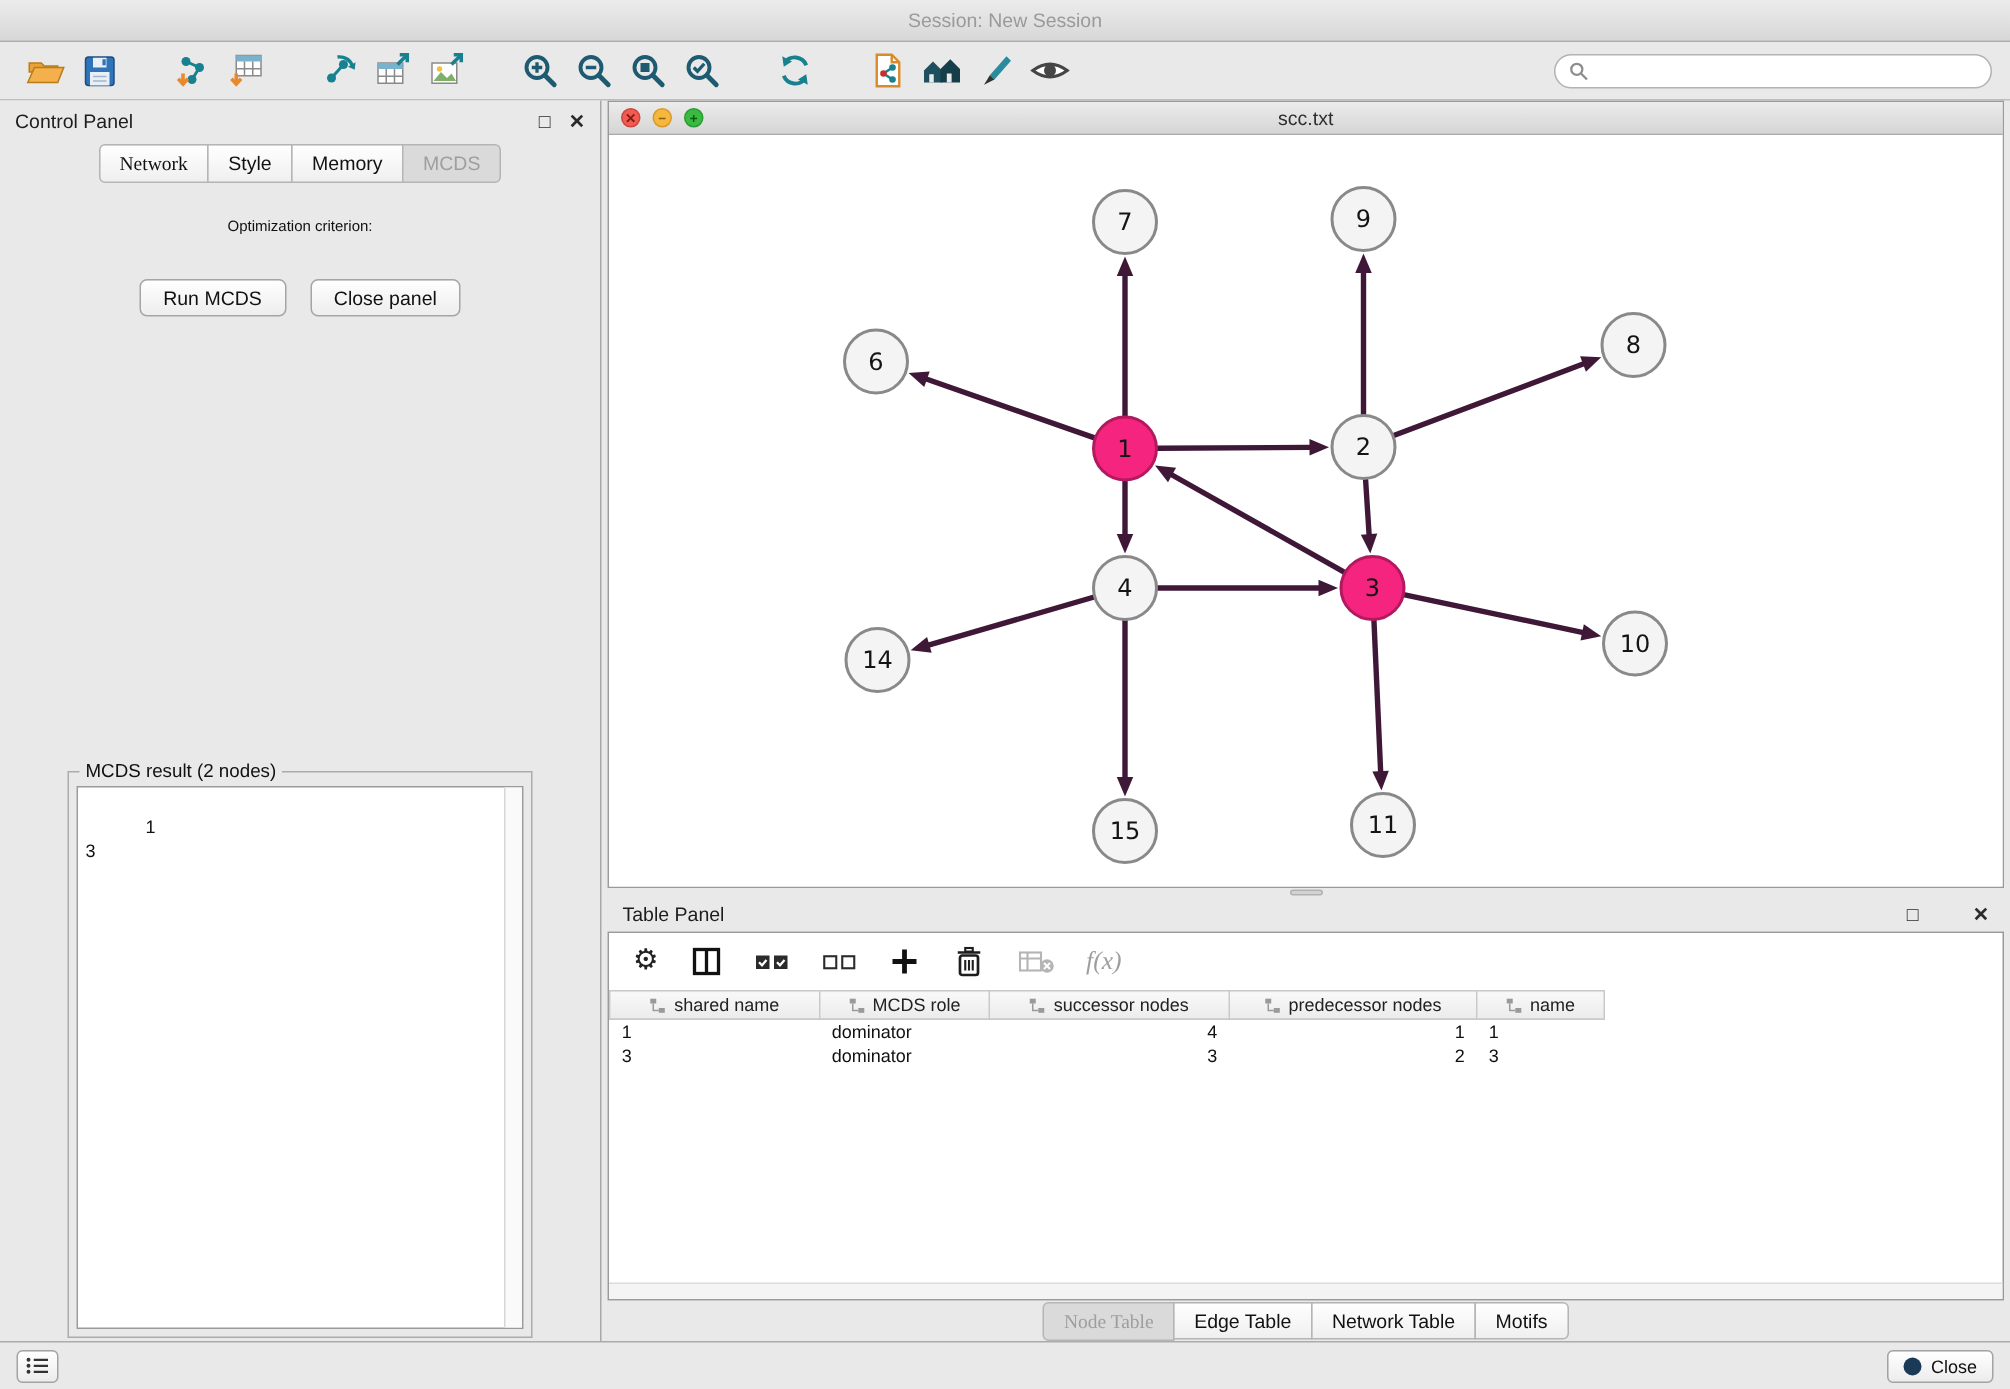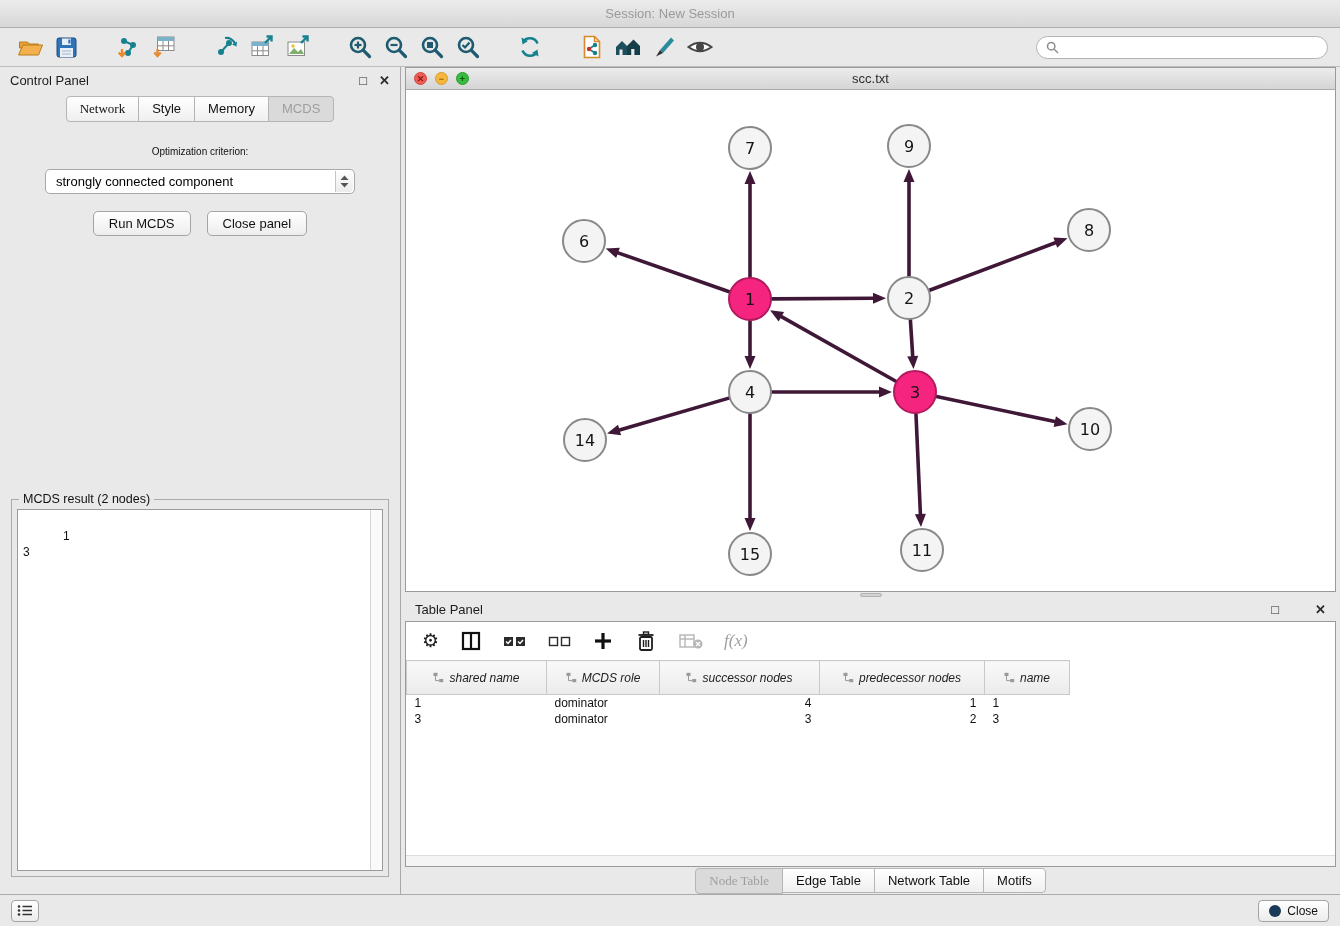--- a/index.html
+++ b/index.html
@@ -40,21 +40,21 @@
   .cp-body { flex:1; display:flex; flex-direction:column; align-items:center; padding-top:24px; }
   .opt-label { font-size:10px; margin-bottom:12px; color:#111; }
   .dropdown { width:310px; height:25px; background:#fff; border:1px solid #a8a8a8; border-radius:5px;
               display:flex; align-items:center; font-size:13px; padding-left:10px; position:relative; cursor:pointer; }
   .stepper { position:absolute; right:1px; top:1px; bottom:1px; width:18px; border-left:1px solid #c4c4c4;
              display:flex; align-items:center; justify-content:center;
              background:linear-gradient(#fdfdfd,#ececec); border-radius:0 4px 4px 0; }
   .btn-row { display:flex; gap:16px; margin-top:17px; }
   .btn { font-size:13px; padding:4px 15px; background:linear-gradient(#ffffff,#ededed); border:1px solid #a5a5a5;
          border-radius:5px; color:#111; cursor:pointer; }
-  .result-box { width:378px; height:378px; margin-top:auto; margin-bottom:17px; border:1px solid #ababab;
+  .result-box { width:310px; height:378px; margin-top:auto; margin-bottom:2px; border:1px solid #ababab;
                 position:relative; padding:9px 5px 5px; }
   .result-legend { position:absolute; top:-8px; left:7px; background:#e9e9e9; font-size:12.5px; padding:0 4px; color:#111; }
   .result-inner { width:100%; height:100%; background:#fff; border:1px solid #9a9a9a; font-size:12px; line-height:16px;
                   padding:2px 5px; white-space:pre; position:relative; color:#111; }
   .vtrack { position:absolute; right:0; top:0; bottom:0; width:12px; border-left:1px solid #d6d6d6; background:#fafafa; }
 
   
   .right-area { flex:1; display:flex; flex-direction:column; padding:0 4px; }
   .net-window { height:525px; border:1px solid #9a9a9a; display:flex; flex-direction:column; background:#fff; }
   .net-titlebar { height:22px; background:linear-gradient(#ececec,#d5d5d5); border-bottom:1px solid #aaa;
@@ -75,21 +75,21 @@
   
   .table-panel { flex:1; display:flex; flex-direction:column; }
   .tp-header { height:23px; display:flex; align-items:center; font-size:13px; padding:0 10px; color:#1d1d1d;gap:24px; }
   .tp-content { flex:1; background:#fff; border:1px solid #9a9a9a; display:flex; flex-direction:column; overflow:hidden; }
   .tp-toolbar { height:37px; display:flex; align-items:center; gap:21px; padding-left:16px; }
   .ticon { background:none; border:none; display:flex; align-items:center; justify-content:center; cursor:pointer; }
   .gear-glyph { font-size:19px; color:#222; line-height:19px; }
   .fx { font-family:"Liberation Serif", serif; font-style:italic; font-size:17px; color:#9e9e9e; }
   .node-table { border-collapse:collapse; table-layout:fixed; margin-top:1px; }
   .node-table th { background:linear-gradient(#f9f9f9,#ebebeb); border:1px solid #c9c9c9;
-                   font-weight:normal; font-size:12px; height:34px; padding:0 4px; color:#222;font-style:italic; }
+                   font-weight:normal; font-size:12px; height:19px; padding:0 4px; color:#222; }
   .col-head { display:flex; align-items:center; justify-content:center; gap:5px; }
   .node-table td { font-size:12px; height:16px; padding:0 8px; color:#111; white-space:nowrap; overflow:hidden; }
   .table-fill { flex:1; }
   .hscroll { height:11px; background:#f4f4f4; border-top:1px solid #ddd; }
   .tp-tabs { height:27px; display:flex; justify-content:center; align-items:center; }
 
   
   .statusbar { position:absolute; left:0; right:0; bottom:0; height:32px; border-top:1px solid #ababab;
                background:#e9e9e9; display:flex; align-items:center; padding:0 11px; }
   .sb-btn { width:28px; height:22px; border:1px solid #a3a3a3; border-radius:4px;
@@ -289,29 +289,20 @@
         <span class="win-icon">✕</span>
       </div>
       <div class="tab-row">
         <div class="tab">Network</div>
         <div class="tab">Style</div>
         <div class="tab">Memory</div>
         <div class="tab active">MCDS</div>
       </div>
       <div class="cp-body">
         <div class="opt-label">Optimization criterion:</div>
-        <div class="dropdown">
-          <span>strongly connected component</span>
-          <span class="stepper">
-            <svg width="9" height="13" viewBox="0 0 9 13">
-              <polygon points="4.5,0.5 8.5,5 0.5,5" fill="#555"></polygon>
-              <polygon points="4.5,12.5 8.5,8 0.5,8" fill="#555"></polygon>
-            </svg>
-          </span>
-        </div>
         <div class="btn-row">
           <button class="btn">Run MCDS</button>
           <button class="btn">Close panel</button>
         </div>
         <div class="result-box">
           <div class="result-legend">MCDS result (2 nodes)</div>
           <div class="result-inner">
             1
 3<div class="vtrack"></div>
           </div>

